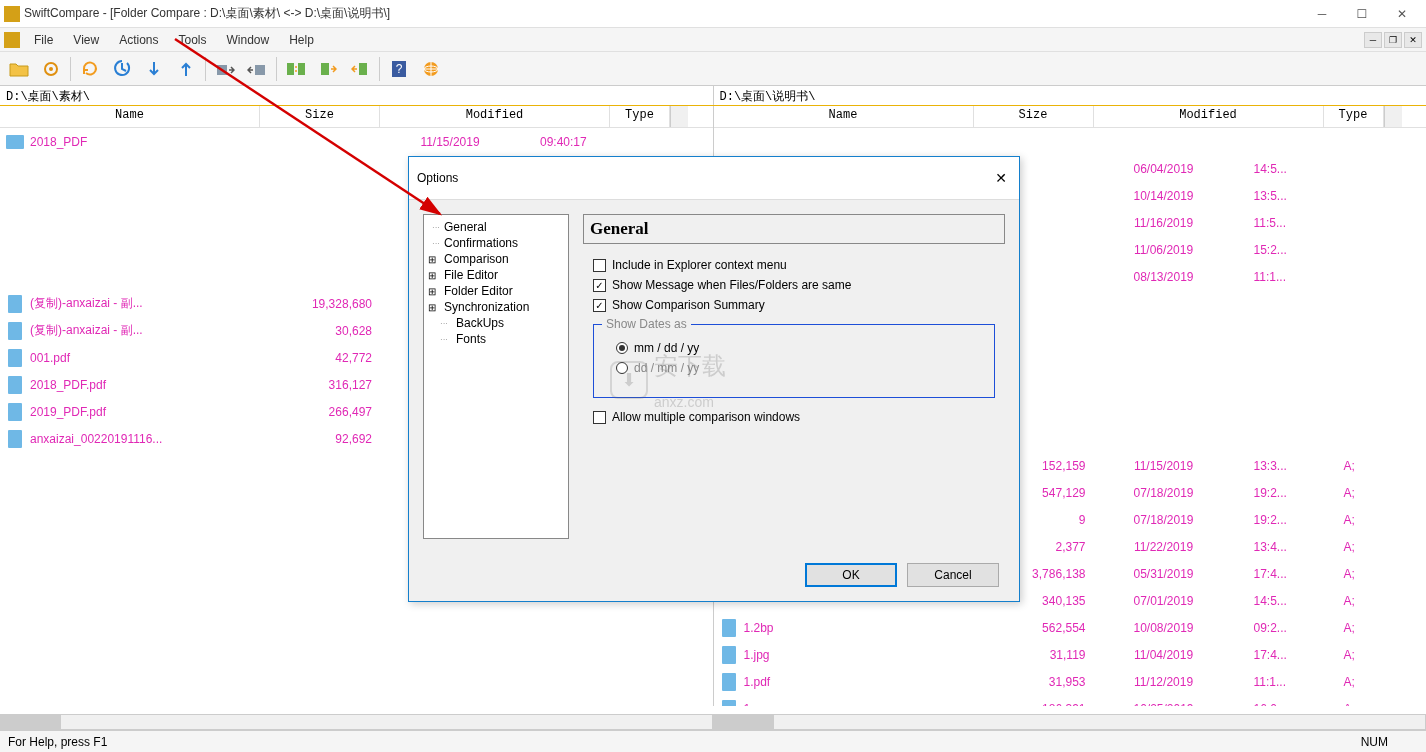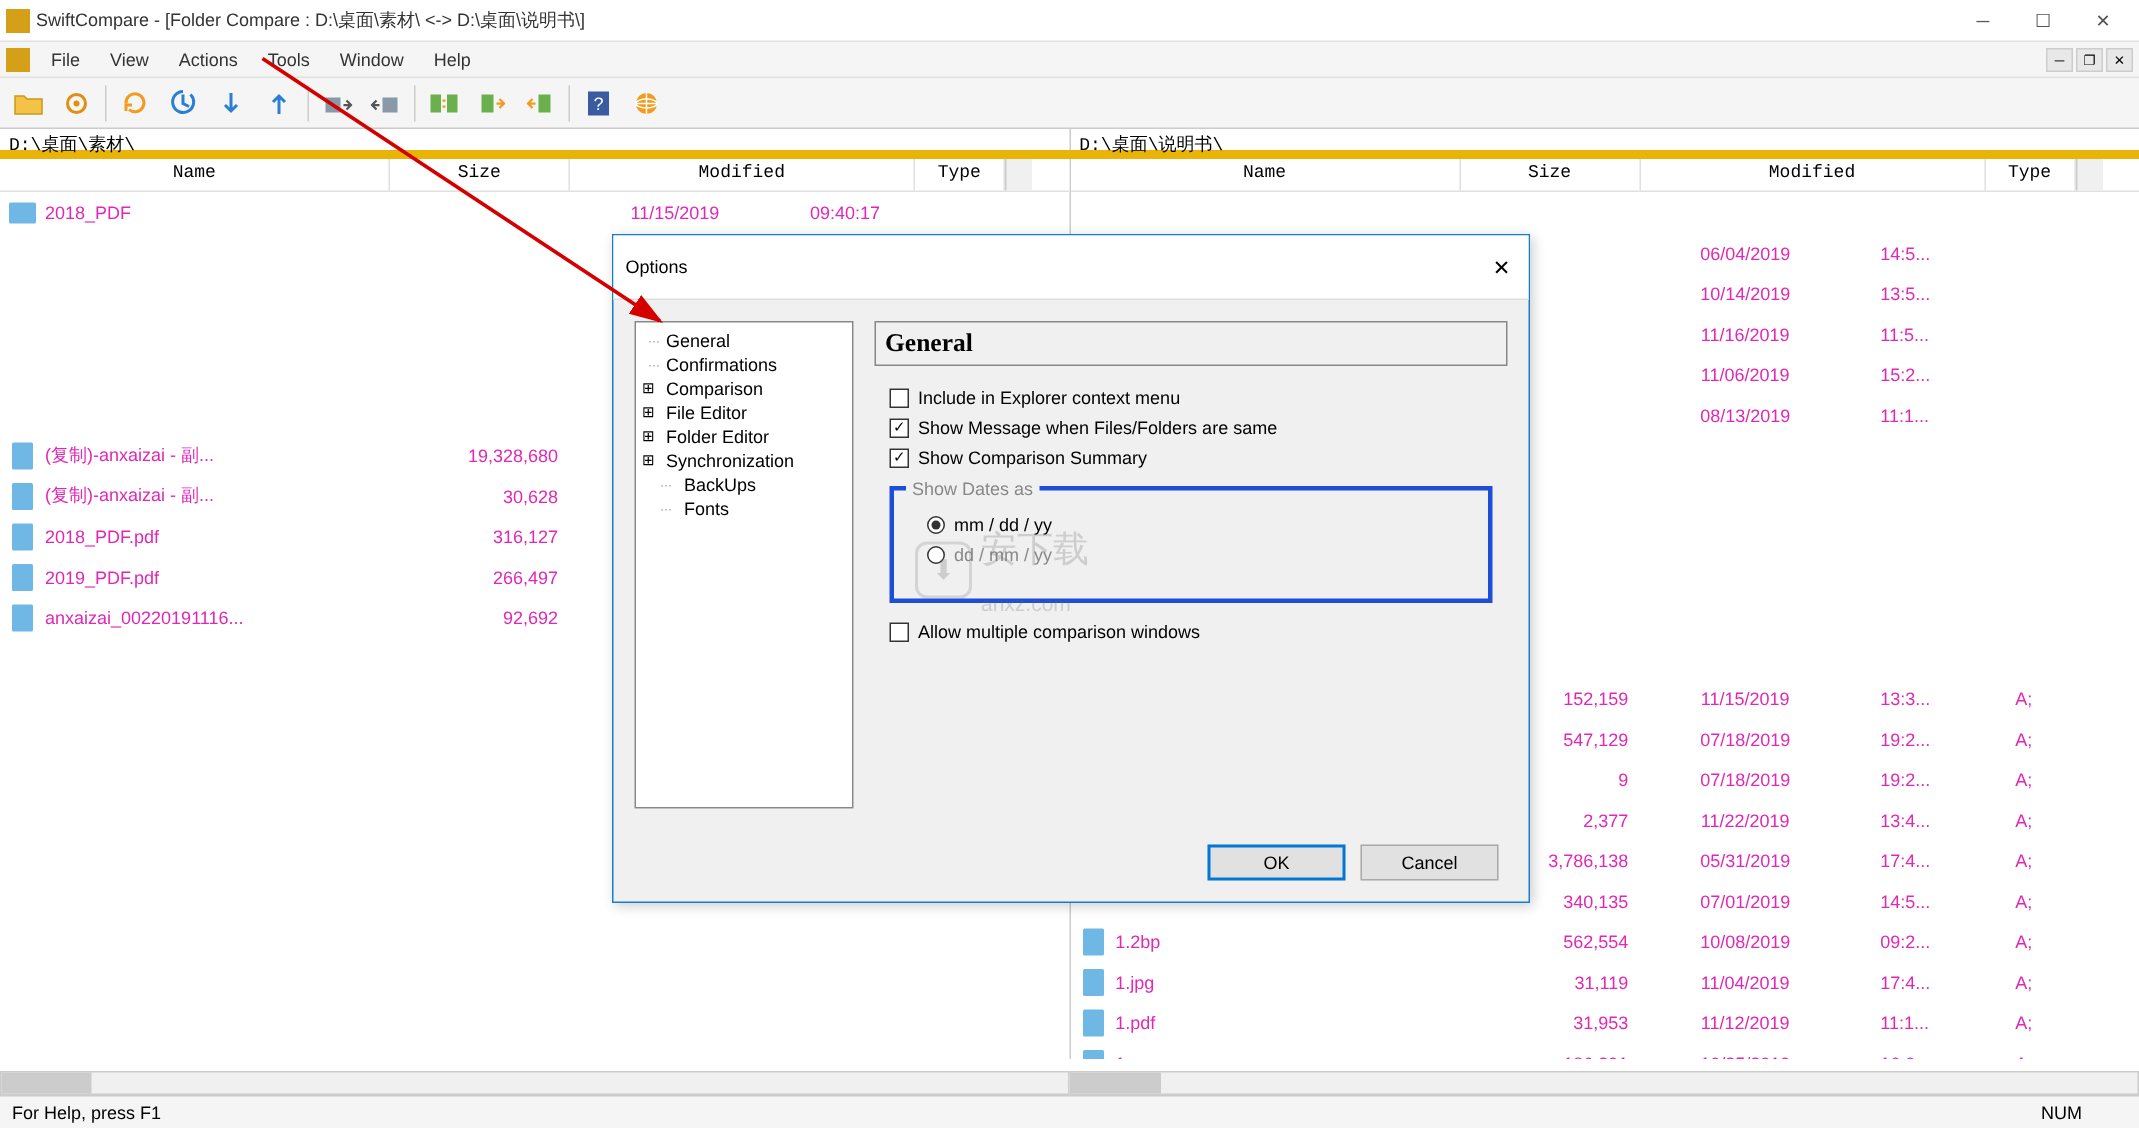--- a/index.html
+++ b/index.html
@@ -17,21 +17,21 @@
 .menubar .menu-item { padding: 2px 10px; color: #333; }
 .menubar .mdi-controls { margin-left: auto; display: flex; gap: 2px; }
 .menubar .mdi-btn { width: 18px; height: 16px; background: #e8e8e8; border: 1px solid #ccc; display:flex; align-items:center; justify-content:center; font-size:9px; }
 
 
 .toolbar { height: 34px; background: #f5f5f5; border-bottom: 1px solid #ccc; display: flex; align-items: center; padding: 0 4px; gap: 2px; }
 .tb-btn { width: 30px; height: 28px; display: flex; align-items: center; justify-content: center; border: 1px solid transparent; }
 .tb-sep { width: 1px; height: 24px; background: #ccc; margin: 0 2px; }
 
 
-.pathbar { display: flex; height: 20px; border-bottom: 6px solid #eab308; }
+.pathbar { display: flex; height: 20px; border-bottom: 1px solid #eab308; }
 .path-half { flex: 1; padding: 2px 6px; background: #fff; font-family: "Courier New", monospace; border-right: 1px solid #ccc; }
 .path-half:last-child { border-right: none; }
 
 .content { display: flex; height: 600px; position: relative; }
 .pane { flex: 1; display: flex; flex-direction: column; border-right: 1px solid #ccc; overflow: hidden; }
 .pane:last-child { border-right: none; }
 
 .col-header { display: flex; height: 22px; background: #fff; border-bottom: 1px solid #e0e0e0; }
 .col-header .col { border-right: 1px solid #e0e0e0; padding: 2px 4px; text-align: center; font-family: "Courier New", monospace; }
 .col-name { flex: 0 0 260px; }
@@ -69,21 +69,21 @@
 .tree-item.has-children::before { content: "⊞"; position: absolute; left: 2px; font-size: 10px; }
 .tree-item:not(.has-children)::before { content: "···"; position: absolute; left: 6px; font-size: 8px; color: #999; }
 .tree-item.sub { padding-left: 30px; }
 .tree-item.sub::before { left: 14px; }
 .dlg-right { flex: 1; }
 .dlg-heading { border: 1px solid #888; padding: 4px 6px; font-family: "Times New Roman", serif; font-size: 17px; font-weight: bold; margin-bottom: 14px; background: #f0f0f0; }
 .chk-row { display: flex; align-items: center; gap: 6px; margin: 6px 10px; }
 .chk { width: 13px; height: 13px; border: 1px solid #333; background: #fff; display: flex; align-items: center; justify-content: center; font-size: 10px; }
 .radio { width: 12px; height: 12px; border: 1px solid #333; border-radius: 50%; background: #fff; display: flex; align-items: center; justify-content: center; }
 .radio.checked::after { content: ""; width: 6px; height: 6px; background: #333; border-radius: 50%; }
-.date-group { border: 3px solid #1d4ed8; margin: 12px 10px; padding: 10px 12px 16px 12px; position: relative; }
+.date-group { border: 1px solid #1d4ed8; margin: 12px 10px; padding: 10px 12px 16px 12px; position: relative; }
 .date-group .grp-label { position: absolute; top: -8px; left: 8px; background: #f0f0f0; padding: 0 4px; color: #888; }
 .dlg-buttons { display: flex; justify-content: flex-end; gap: 10px; padding: 10px 20px 14px; }
 .dlg-btn { width: 92px; height: 24px; background: #e1e1e1; border: 1px solid #aaa; display: flex; align-items: center; justify-content: center; }
 .dlg-btn.primary { border: 2px solid #0078d7; }
 
 
 .arrow-svg { position: absolute; left: 170px; top: 34px; z-index: 200; pointer-events: none; }
 
 
 .watermark { position: absolute; left: 610px; top: 350px; z-index: 150; font-size: 28px; color: rgba(100,100,100,0.25); font-family: Arial; pointer-events:none; display:flex; align-items:center; gap:6px; }
@@ -249,20 +249,30 @@
           <div class="r-name">(复制)-anxaizai - 副...</div>
           <div class="r-size">30,628</div>
           <div class="r-mod"></div>
           <div class="r-time"></div>
           <div class="r-type"></div>
         </div>
         <div class="row">
           <div class="icon">
             <div class="file-ico"></div>
           </div>
+          <div class="r-name">001.pdf</div>
+          <div class="r-size">42,772</div>
+          <div class="r-mod"></div>
+          <div class="r-time"></div>
+          <div class="r-type"></div>
+        </div>
+        <div class="row">
+          <div class="icon">
+            <div class="file-ico"></div>
+          </div>
           <div class="r-name">2018_PDF.pdf</div>
           <div class="r-size">316,127</div>
           <div class="r-mod"></div>
           <div class="r-time"></div>
           <div class="r-type"></div>
         </div>
         <div class="row">
           <div class="icon">
             <div class="file-ico"></div>
           </div>

